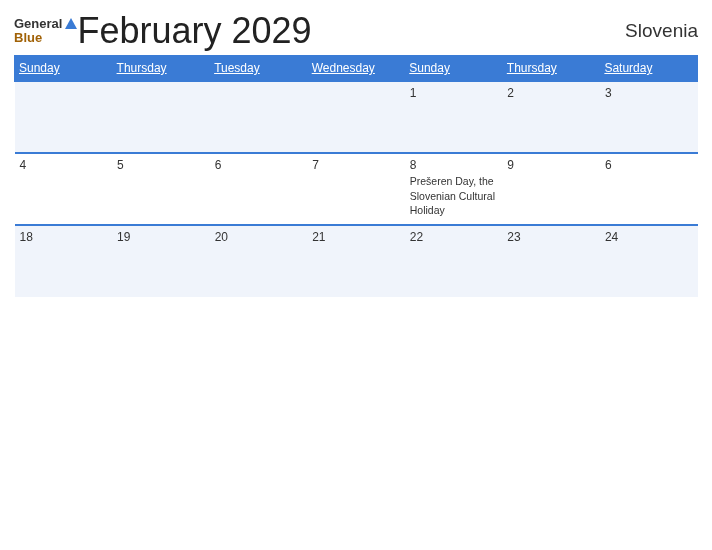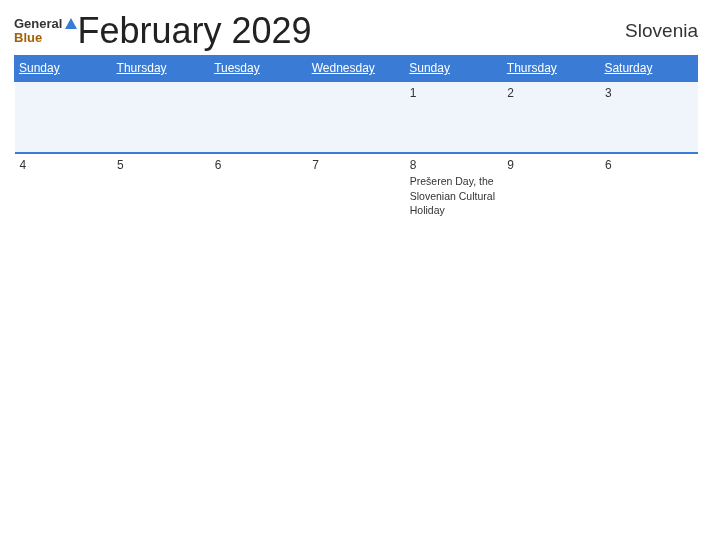--- a/index.html
+++ b/index.html
@@ -148,15 +148,38 @@
             <span class="day-num">7</span>
           </td>
           <td><span class="day-num">8</span><span class="event-text">Prešeren Day, the Slovenian Cultural Holiday</span></td>
           <td>
             <span class="day-num">9</span>
           </td>
           <td>
             <span class="day-num">6</span>
           </td>
         </tr>
+        <tr>
+          <td>
+            <span class="day-num">18</span>
+          </td>
+          <td>
+            <span class="day-num">19</span>
+          </td>
+          <td>
+            <span class="day-num">20</span>
+          </td>
+          <td>
+            <span class="day-num">21</span>
+          </td>
+          <td>
+            <span class="day-num">22</span>
+          </td>
+          <td>
+            <span class="day-num">23</span>
+          </td>
+          <td>
+            <span class="day-num">24</span>
+          </td>
+        </tr>
       </tbody>
   </table>
 </div>
 
 </body></html>

